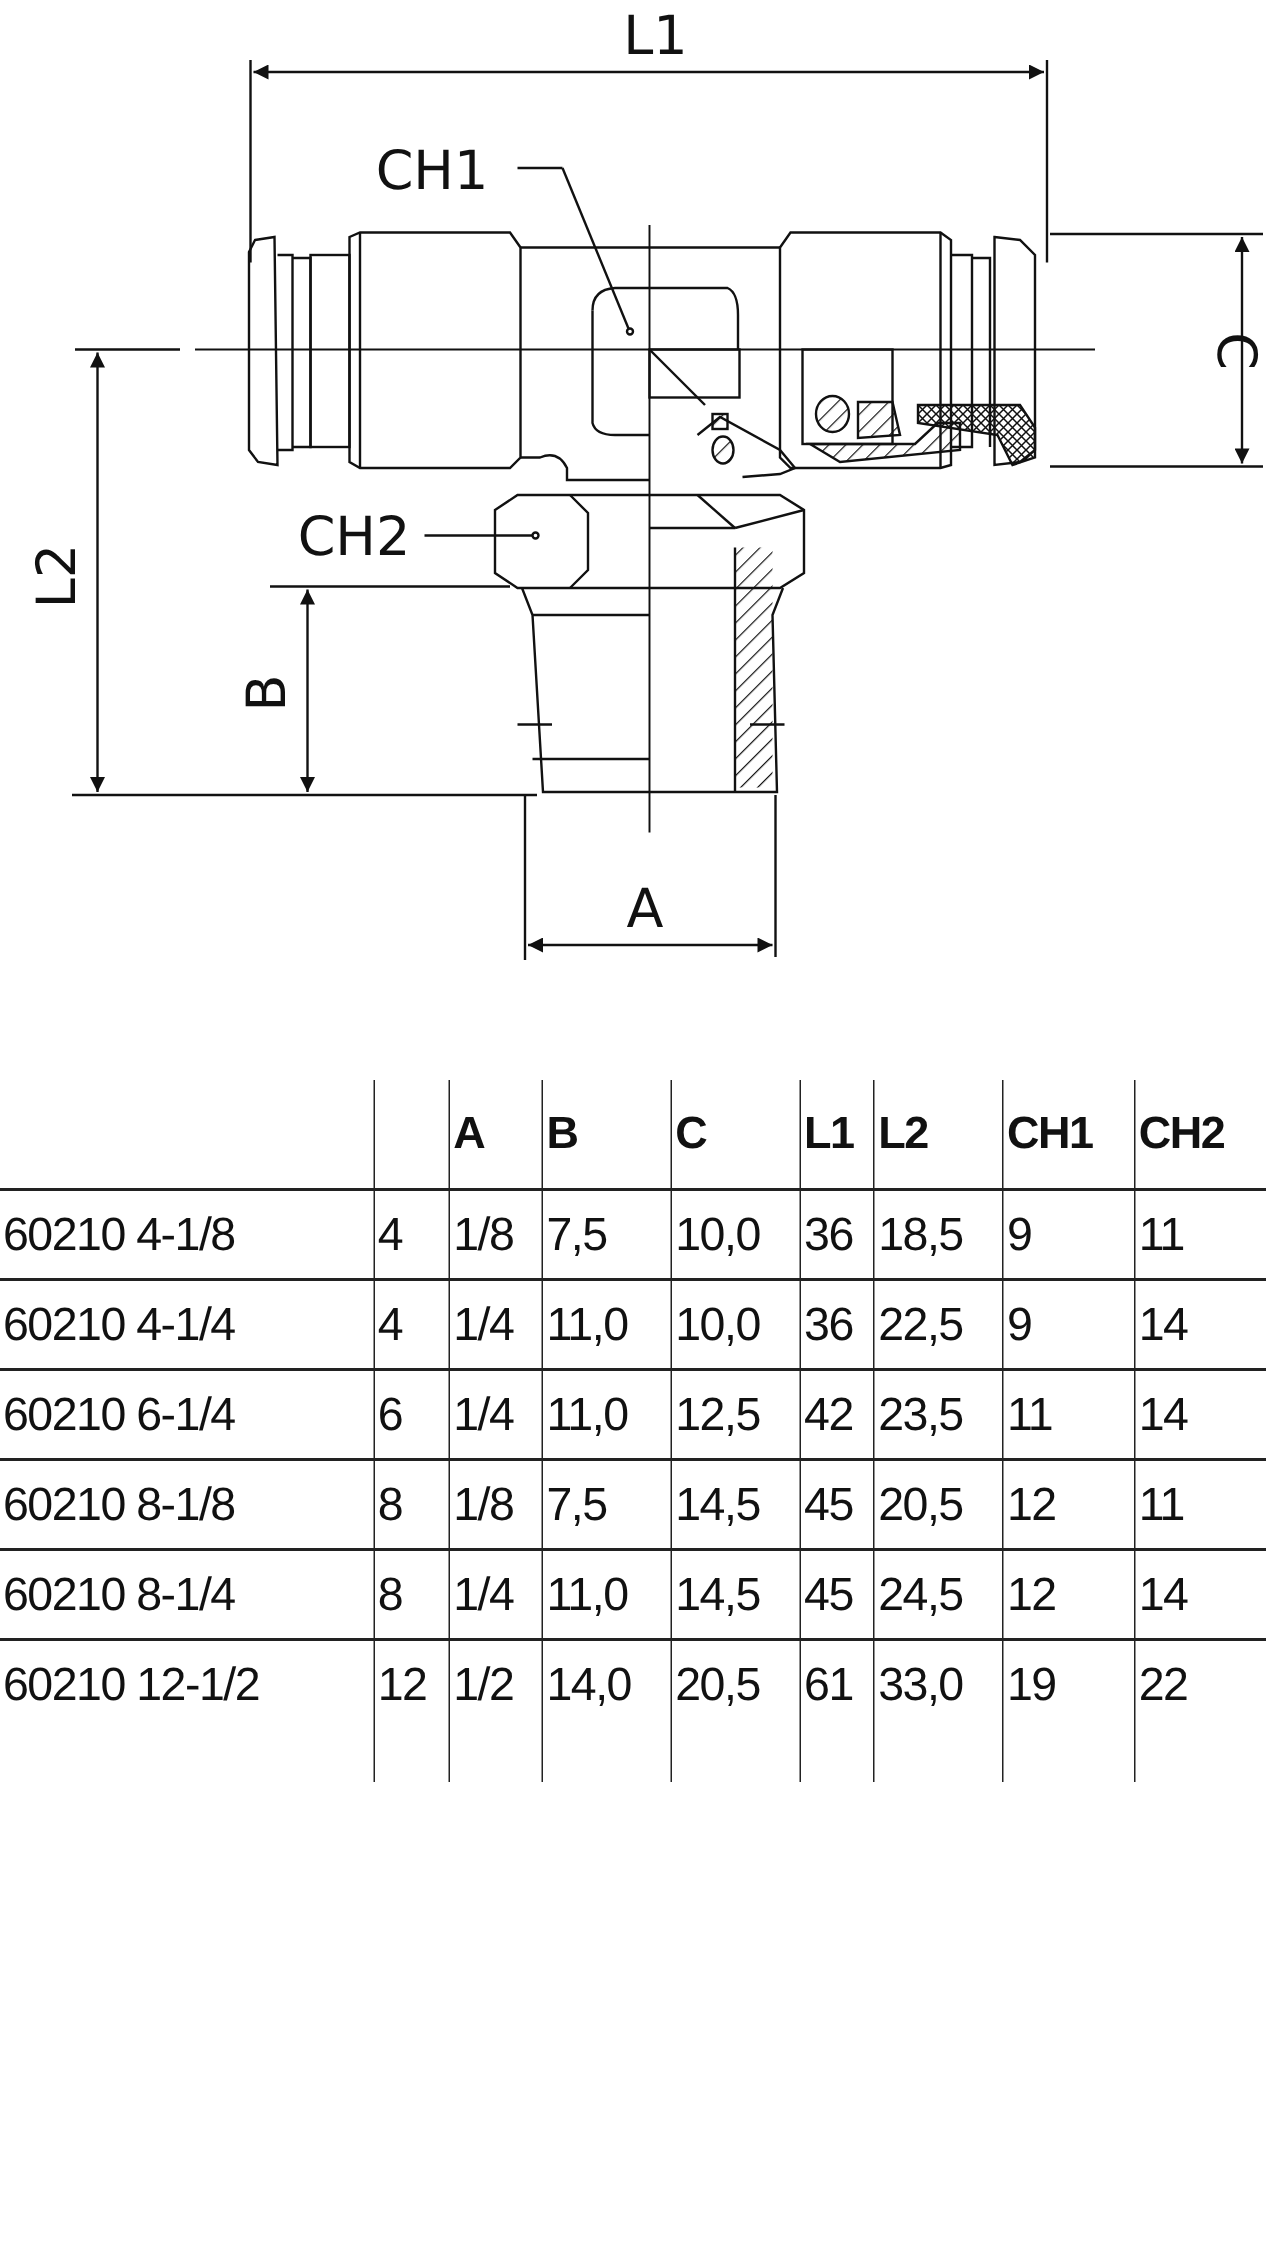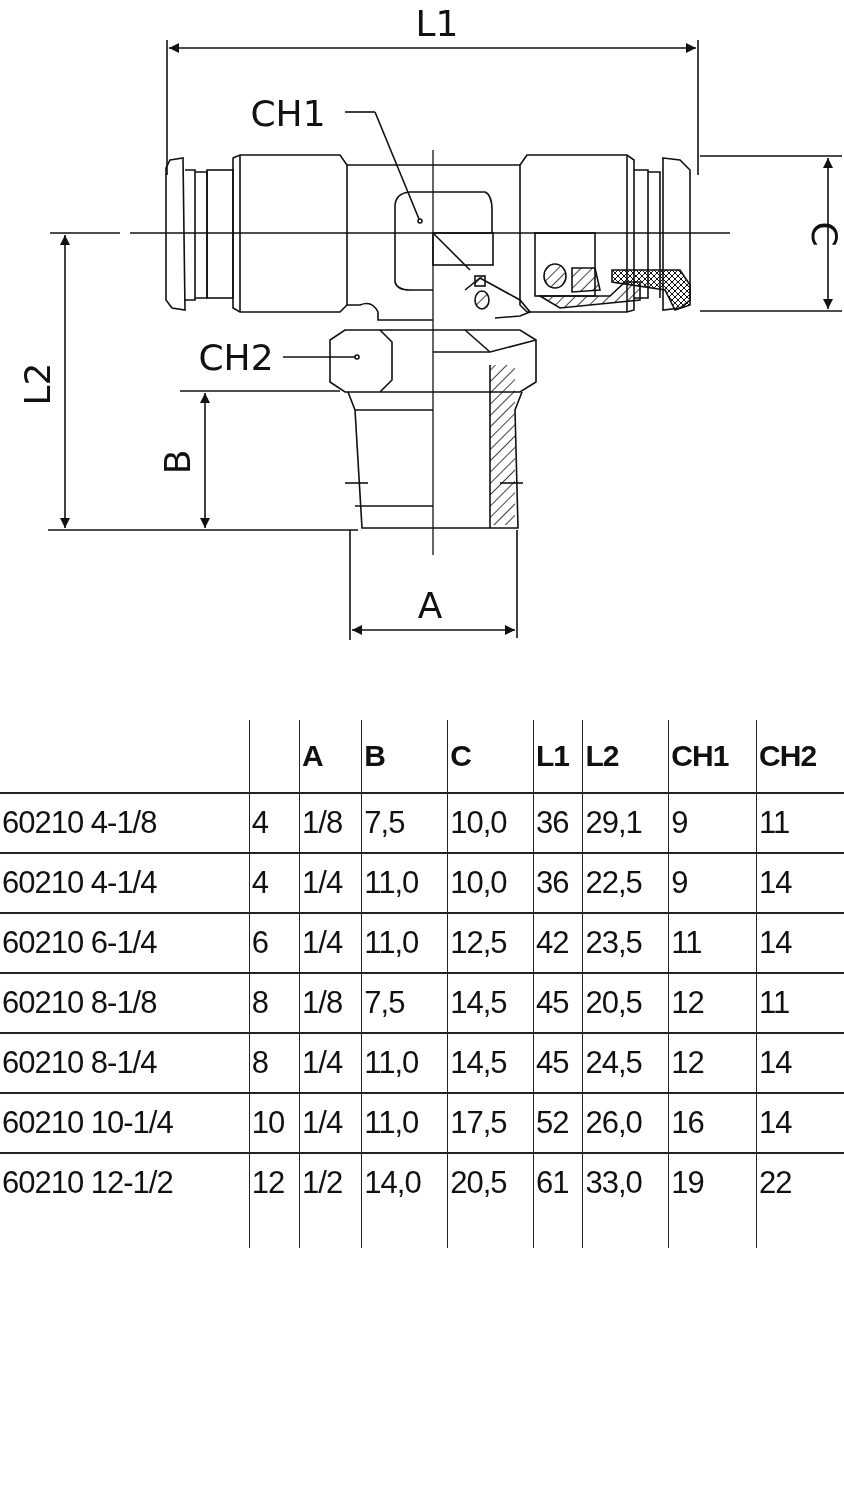--- a/index.html
+++ b/index.html
@@ -143,21 +143,21 @@
     </tr>
   </thead>
   <tbody id="tbody">
   <tr>
         <td class="c0">60210 4-1/8</td>
         <td class="c1 vl">4</td>
         <td class="c2 vl">1/8</td>
         <td class="c3 vl">7,5</td>
         <td class="c4 vl">10,0</td>
         <td class="c5 vl">36</td>
-        <td class="c6 vl">29,1</td>
+        <td class="c6 vl">18,5</td>
         <td class="c7 vl">9</td>
         <td class="c8 vl">11</td>
       </tr>
       <tr>
         <td class="c0">60210 4-1/4</td>
         <td class="c1 vl">4</td>
         <td class="c2 vl">1/4</td>
         <td class="c3 vl">11,0</td>
         <td class="c4 vl">10,0</td>
         <td class="c5 vl">36</td>
@@ -189,31 +189,20 @@
       </tr>
       <tr>
         <td class="c0">60210 8-1/4</td>
         <td class="c1 vl">8</td>
         <td class="c2 vl">1/4</td>
         <td class="c3 vl">11,0</td>
         <td class="c4 vl">14,5</td>
         <td class="c5 vl">45</td>
         <td class="c6 vl">24,5</td>
         <td class="c7 vl">12</td>
-        <td class="c8 vl">14</td>
-      </tr>
-      <tr>
-        <td class="c0">60210 10-1/4</td>
-        <td class="c1 vl">10</td>
-        <td class="c2 vl">1/4</td>
-        <td class="c3 vl">11,0</td>
-        <td class="c4 vl">17,5</td>
-        <td class="c5 vl">52</td>
-        <td class="c6 vl">26,0</td>
-        <td class="c7 vl">16</td>
         <td class="c8 vl">14</td>
       </tr>
       <tr>
         <td class="c0">60210 12-1/2</td>
         <td class="c1 vl">12</td>
         <td class="c2 vl">1/2</td>
         <td class="c3 vl">14,0</td>
         <td class="c4 vl">20,5</td>
         <td class="c5 vl">61</td>
         <td class="c6 vl">33,0</td>

